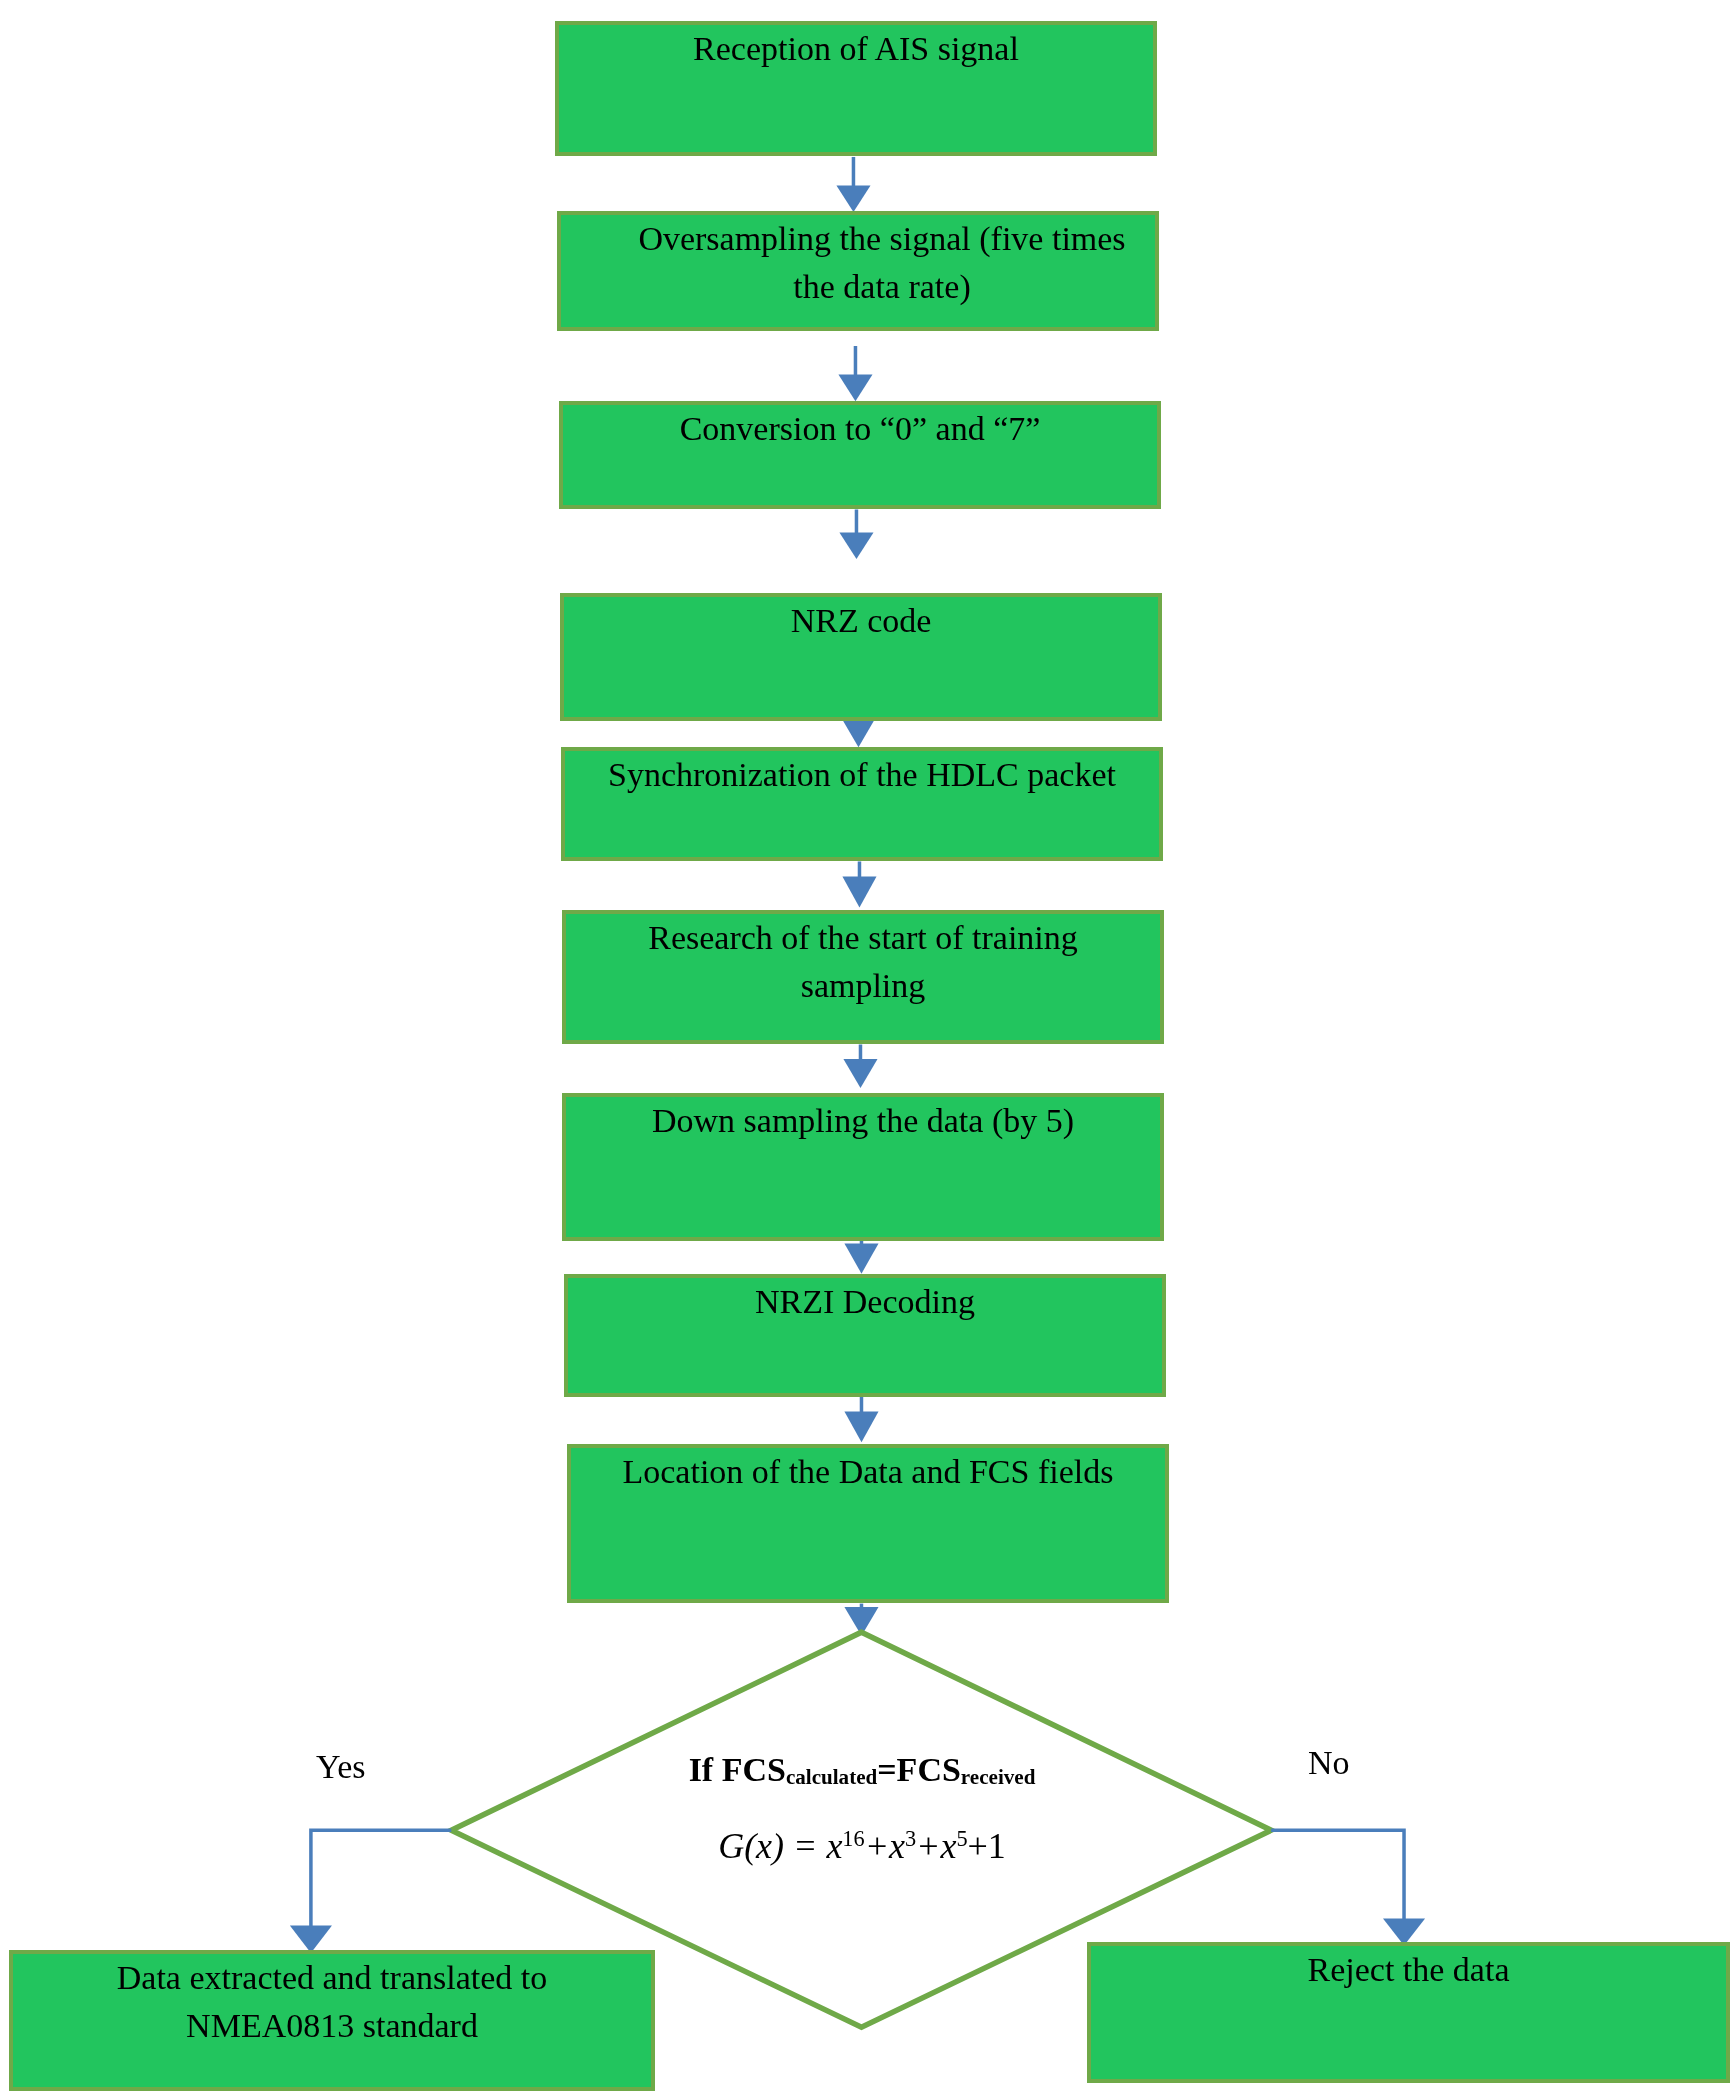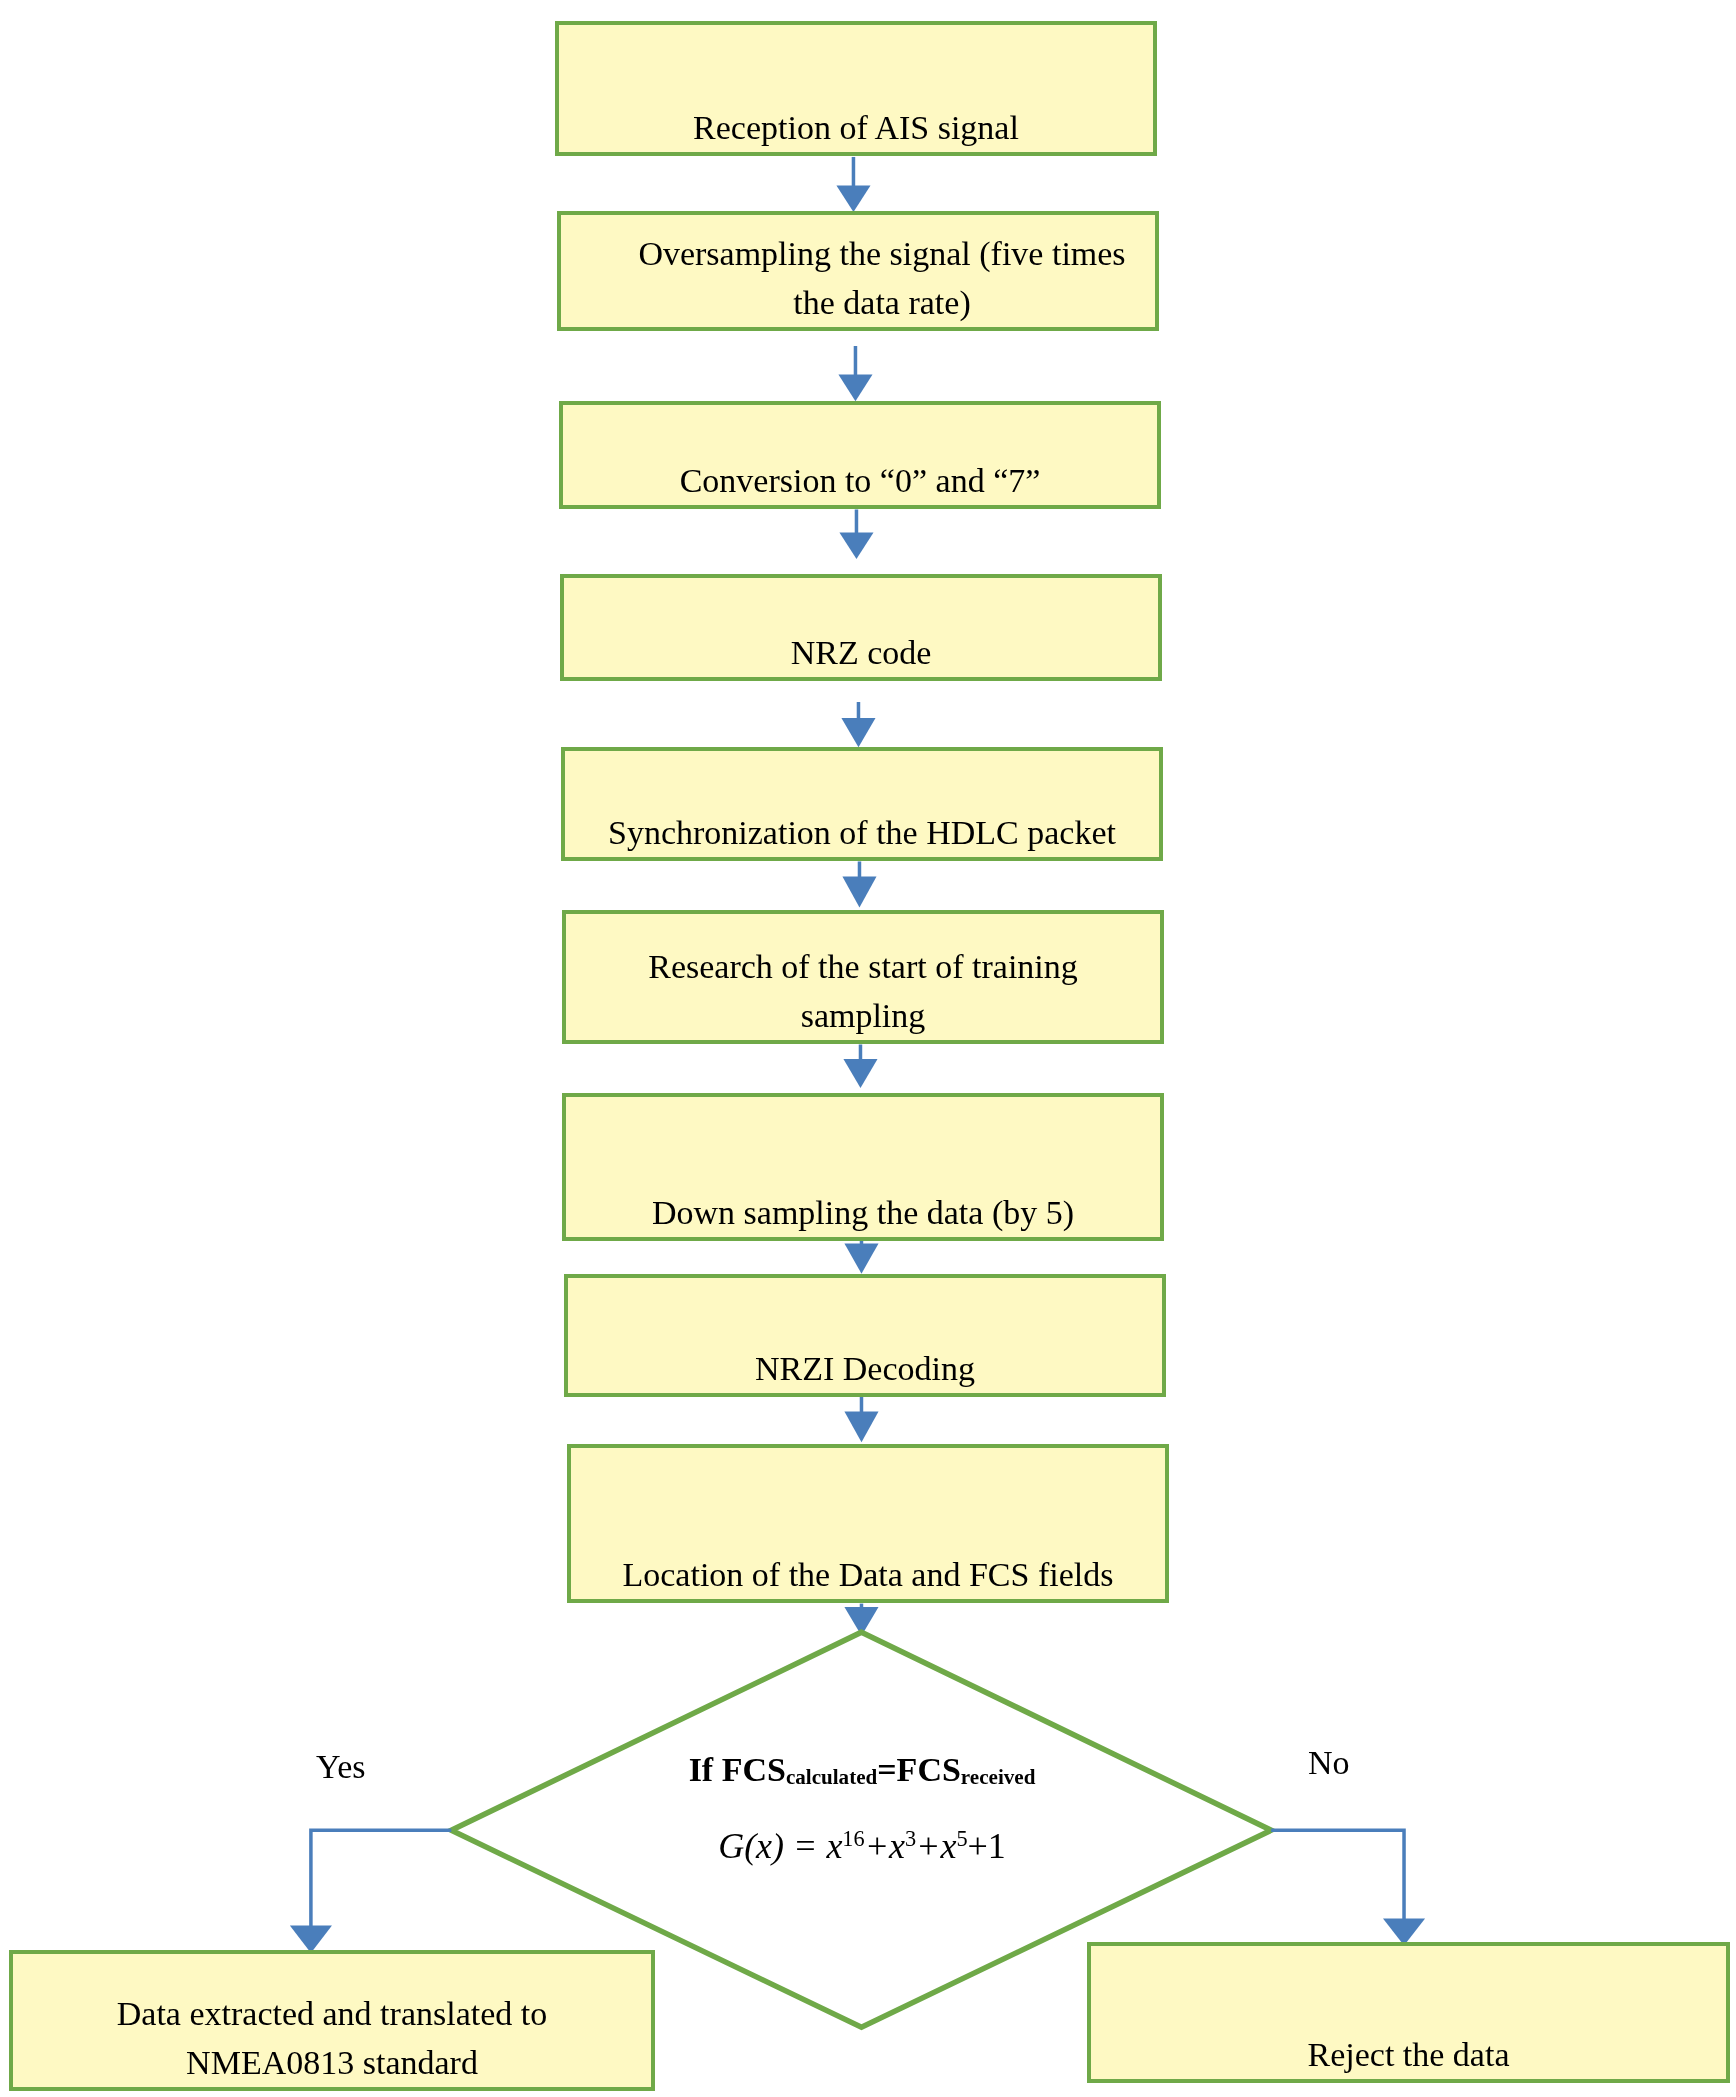--- a/index.html
+++ b/index.html
@@ -13,23 +13,23 @@
     width: 1736px;
     height: 2097px;
     background: #ffffff;
     overflow: hidden;
     font-family: "Liberation Serif", "DejaVu Serif", serif;
   }
   .node {
     position: absolute;
     box-sizing: border-box;
     border: 4.5px solid #6FA948;
-    background: #fef9c3;
+    background: #22c55e;
     display: flex;
-    align-items: flex-end;
+    align-items: flex-start;
     justify-content: center;
     text-align: center;
   }
   .node .label {
     font-family: "Liberation Serif", "DejaVu Serif", serif;
     font-size: 34px;
     line-height: 1.42;
     color: #000000;
     padding: 0 20px;
     white-space: pre-line;
@@ -162,21 +162,21 @@
 
   <div class="node" style="left:557px; top:211px; width:602px; height:120px;padding-left:48px;">
     <span class="label">Oversampling the signal (five times
 the data rate)</span>
   </div>
 
   <div class="node" style="left:559px; top:401px; width:602px; height:108px;">
     <span class="label">Conversion to “0” and “7”</span>
   </div>
 
-  <div class="node" style="left:560px; top:574px; width:602px; height:107px;">
+  <div class="node" style="left:560px; top:593px; width:602px; height:128px;">
     <span class="label">NRZ code</span>
   </div>
 
   <div class="node" style="left:561px; top:747px; width:602px; height:114px;">
     <span class="label">Synchronization of the HDLC packet</span>
   </div>
 
   <div class="node" style="left:562px; top:910px; width:602px; height:134px;">
     <span class="label">Research of the start of training
 sampling</span>

